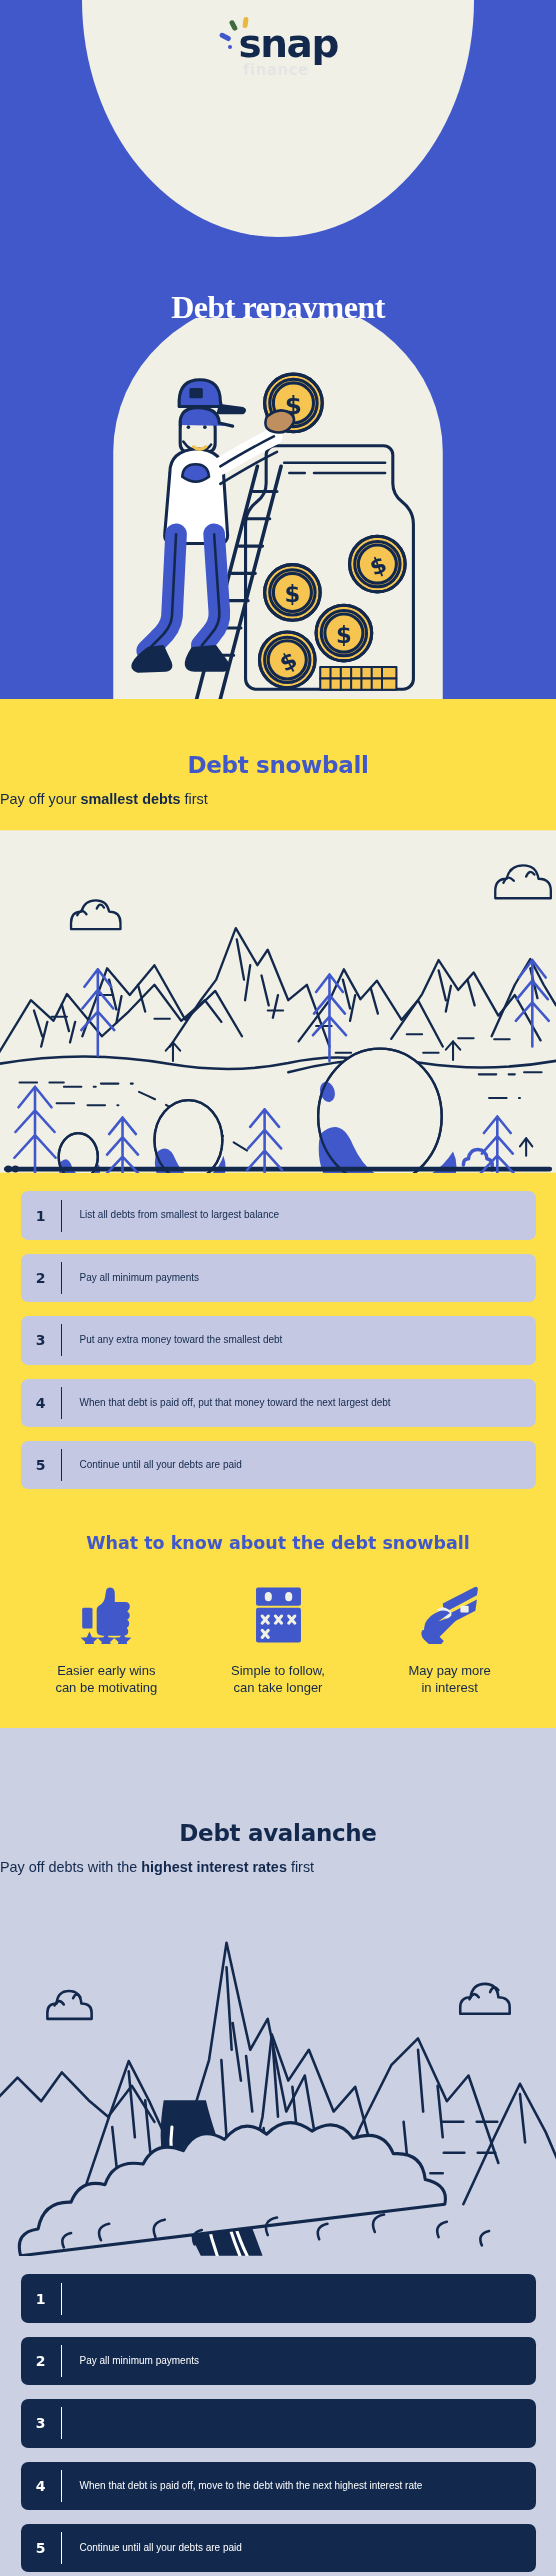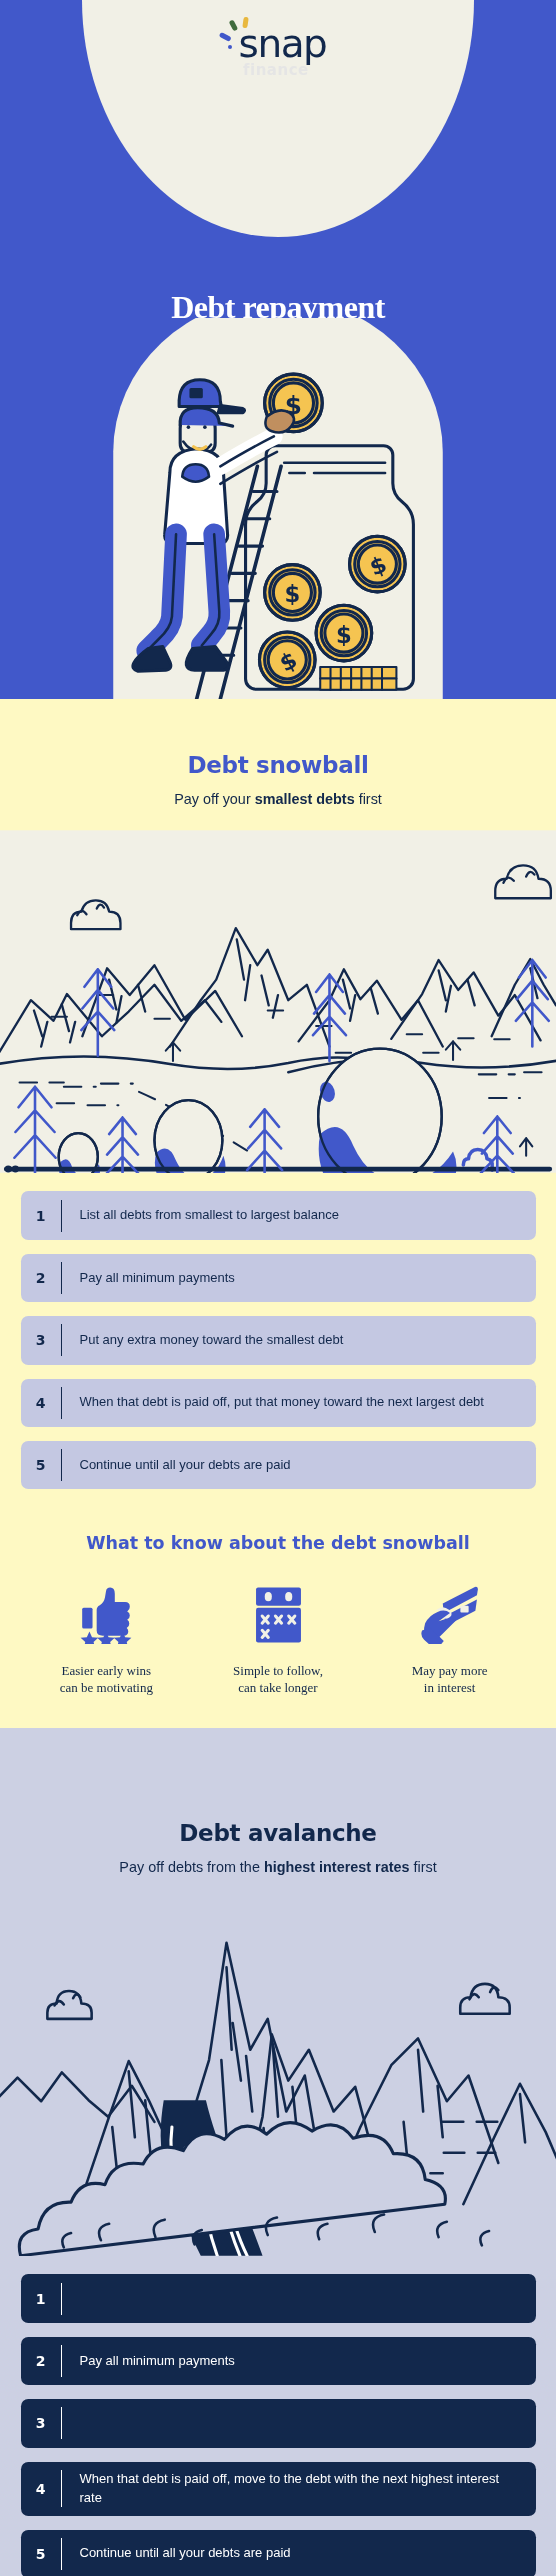--- a/index.html
+++ b/index.html
@@ -39,21 +39,21 @@
     display: flex;
     justify-content: center;
   }
   .logo {
     position: relative;
     width: 118px;
     height: 70px;
   }
   .logo .brand {
     font-family: "DejaVu Sans", sans-serif;
-    font-weight: normal;
+    font-weight: bold;
     font-size: 39px;
     letter-spacing: -1.5px;
     color: #12284c;
     line-height: 1;
     position: absolute;
     left: 19.6px; top: 8.2px;
   }
   .logo .sub {
     font-family: "DejaVu Sans", sans-serif;
     font-weight: bold;
@@ -93,21 +93,21 @@
     bottom: 0; left: 50%;
     transform: translateX(-50%);
     width: 381px;
     height: 381px;
   }
 
   
   .sec-snowball {
     position: relative;
     width: 556px;
-    background: #fef9c3;
+    background: #fde047;
     padding-top: 20.6px;
     padding-bottom: 31px;
   }
   .sec-avalanche {
     position: relative;
     width: 556px;
     background: #ccd0e3;
     padding-top: 14px;
     padding-bottom: 5.2px;
     margin-top: 46px;
@@ -117,21 +117,20 @@
     text-align: center;
     font-family: "DejaVu Sans", sans-serif;
     font-weight: bold;
     font-size: 23px;
     letter-spacing: -0.3px;
     margin-top: 32px;
   }
   .sec-title.snow { color: #4158ca; }
   .sec-title.aval { color: #12284c; }
   .sec-sub {
-    text-align: center;
     font-size: 14.4px;
     color: #12284c;
     margin-top: 13.4px;
   }
   .sec-sub b { font-weight: bold; }
 
   .scene { position: relative; width: 556px; }
   .scene-snow { height: 343px; margin-top: 23px; }
   .scene-aval { height: 361px; margin-top: 19.6px; }
 
@@ -154,21 +153,21 @@
     font-weight: bold;
     font-size: 14px;
     flex: 0 0 40px;
   }
   .step-div {
     width: 1.5px;
     align-self: stretch;
     min-height: 32px;
   }
   .step-txt {
-    font-size: 13px;
+    font-size: 10px;
     line-height: 1.45;
     padding: 0 17.5px;
     flex: 1;
   }
   .steps.snow .step-num, .steps.snow .step-txt { color: #12284c; }
   .steps.snow .step-div { background: #12284c; }
   .steps.aval .step-num, .steps.aval .step-txt { color: #ffffff; }
   .steps.aval .step-div { background: #ffffff; }
 
   
@@ -177,21 +176,20 @@
     font-family: "DejaVu Sans", sans-serif;
     font-weight: bold;
     font-size: 17.5px;
     margin-top: 40px;
   }
   .wtk-title.snow { color: #4158ca; margin-top: 44px; }
   .wtk-grid {
     display: flex;
     width: 515px;
     margin: 30px auto 0;
-    font-family: Liberation Serif, serif;
   }
   .wtk-cell {
     flex: 1;
     text-align: center;
     padding: 0 5.2px;
   }
   .wtk-icon {
     height: 63px;
     display: flex;
     align-items: center;
@@ -492,21 +490,21 @@
           <div>May pay more</div>
           <div>in interest</div>
         </div>
       </div>
     </div>
   </div>
 
   <div class="sec-avalanche">
     <h2 class="sec-title aval">Debt avalanche</h2>
     <p class="sec-sub">
-      <span>Pay off debts from the </span><b>highest interest rates</b><span> first</span>
+      <span>Pay off debts with the </span><b>highest interest rates</b><span> first</span>
     </p>
 
     <div class="scene scene-aval">
       <svg width="556" height="361" viewBox="0 0 1080 700">
         <rect width="1080" height="700" fill="#ccd0e3"></rect>
         <g fill="none" stroke="#12284c" stroke-width="5" stroke-linecap="round" stroke-linejoin="round">
 
           <path d="M92 228 q0 -18 18 -18 q2 -24 24 -24 q22 0 24 24 q20 0 20 18 v12 h-86z"></path>
           <path d="M106 214 q8 -16 18 -2 M142 200 q6 -14 14 -2"></path>
           <path d="M894 218 q0 -20 20 -20 q4 -26 28 -26 q24 0 26 26 q22 0 22 20 v12 h-96z"></path>

